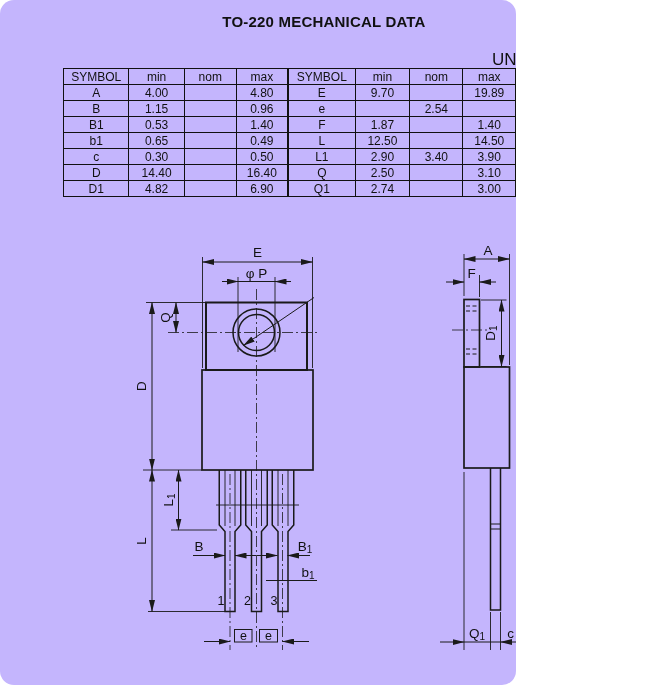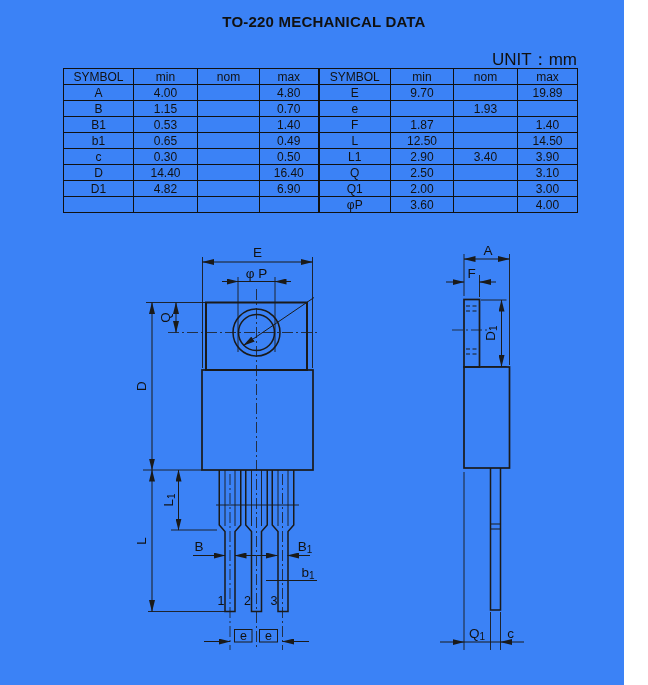--- a/index.html
+++ b/index.html
@@ -1,17 +1,17 @@
 <!DOCTYPE html>
 <html><head>
 <meta charset="utf-8">
 <style>
   html,body{margin:0;padding:0;background:#ffffff;}
-  #page{position:relative;width:624px;height:685px;background:#3b82f6;overflow:hidden;
-        font-family:"Liberation Sans",sans-serif;color:#111;}
+  #page{position:relative;width:516px;height:685px;background:#c4b5fd;overflow:hidden;
+        font-family:"Liberation Sans",sans-serif;color:#111;border-radius:14px;}
   #title{position:absolute;top:13px;left:0;width:648px;text-align:center;
          font-size:15px;font-weight:bold;letter-spacing:.2px;}
   #unit{position:absolute;top:48px;left:63px;width:514px;text-align:right;font-size:17px;}
   table.mech{position:absolute;left:63px;top:68px;border-collapse:collapse;table-layout:fixed;
              border:1.5px solid #111;}
   table.mech th,table.mech td{border:1px solid #111;height:15px;padding:0 2px;
              font-size:12px;font-weight:normal;text-align:center;vertical-align:middle;
              white-space:nowrap;overflow:hidden;}
   table.mech .div-left{border-left:2px solid #111;}
   svg text{font-family:"Liberation Sans",sans-serif;}
@@ -58,24 +58,24 @@
           <td>4.80</td>
           <td class="div-left">E</td>
           <td>9.70</td>
           <td></td>
           <td>19.89</td>
         </tr>
         <tr>
           <td>B</td>
           <td>1.15</td>
           <td></td>
-          <td>0.70</td>
+          <td>0.96</td>
           <td class="div-left">e</td>
           <td></td>
-          <td>1.93</td>
+          <td>2.54</td>
           <td></td>
         </tr>
         <tr>
           <td>B1</td>
           <td>0.53</td>
           <td></td>
           <td>1.40</td>
           <td class="div-left">F</td>
           <td>1.87</td>
           <td></td>
@@ -110,33 +110,23 @@
           <td>2.50</td>
           <td></td>
           <td>3.10</td>
         </tr>
         <tr>
           <td>D1</td>
           <td>4.82</td>
           <td></td>
           <td>6.90</td>
           <td class="div-left">Q1</td>
-          <td>2.00</td>
+          <td>2.74</td>
           <td></td>
           <td>3.00</td>
-        </tr>
-        <tr>
-          <td></td>
-          <td></td>
-          <td></td>
-          <td></td>
-          <td class="div-left">φP</td>
-          <td>3.60</td>
-          <td></td>
-          <td>4.00</td>
         </tr>
       </tbody>
   </table>
 
   <svg width="648" height="685" viewBox="0 0 648 685" style="position:absolute;left:0;top:0;">
     <defs>
       <marker id="ah" viewBox="0 0 12 6" refX="11.5" refY="3" markerWidth="12" markerHeight="6" markerUnits="userSpaceOnUse" orient="auto-start-reverse">
         <path d="M0,0 L12,3 L0,6 Z" fill="#1a1a1a"></path>
       </marker>
     </defs>

